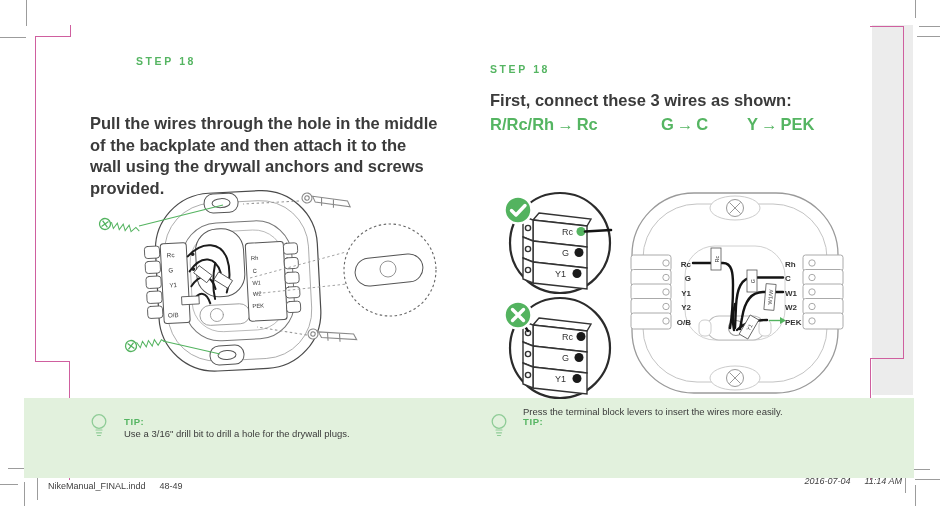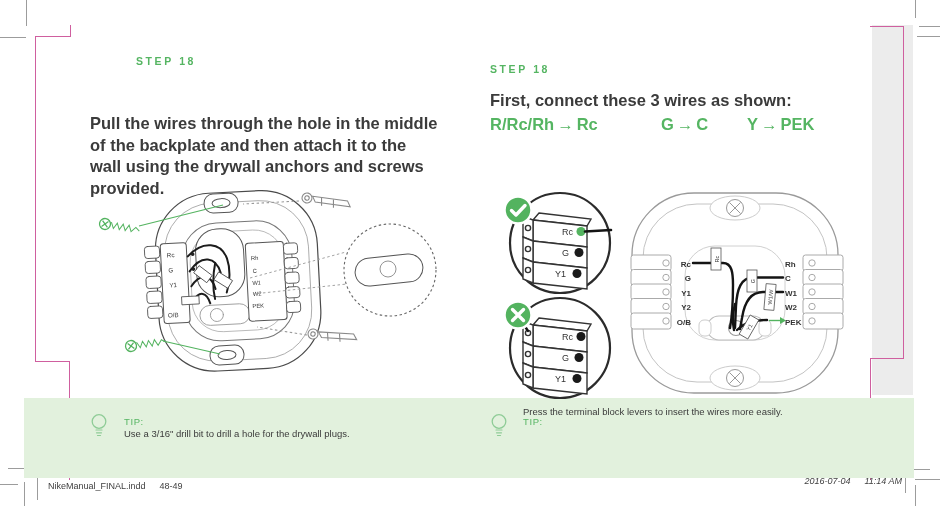--- a/index.html
+++ b/index.html
@@ -9,21 +9,21 @@
   .crop{position:absolute;background:#9c9c9c;}
   .trim{position:absolute;background:#cf5f9f;}
   .gray-band{position:absolute;left:872px;top:25px;width:41px;height:370px;background:#ececec;}
   .tip-band{position:absolute;left:24px;top:398px;width:890px;height:80px;background:#e2f1dd;}
   
   .step-label{position:absolute;font-size:10.5px;font-weight:700;letter-spacing:2.6px;color:#55b562;}
   .step-body{position:absolute;font-size:16.5px;line-height:21.5px;font-weight:600;color:#3b3b3b;}
   .map-item{position:absolute;top:115px;font-size:16.5px;font-weight:700;color:#55b562;white-space:nowrap;}
   .map-item .arr{font-weight:400;padding:0 3px;}
   
-  .tip-title{position:absolute;font-size:9.5px;font-weight:400;letter-spacing:.6px;color:#55b562;}
+  .tip-title{position:absolute;font-size:9.5px;font-weight:700;letter-spacing:.6px;color:#55b562;}
   .tip-text{position:absolute;font-size:9.5px;color:#3b3b3b;}
   .bulb{position:absolute;}
   
   .watermark{position:absolute;left:226px;top:228px;z-index:6;font-size:33px;font-weight:700;
              letter-spacing:0;color:rgba(255,255,255,.5);
              -webkit-text-stroke:1.8px #b8b8b8;pointer-events:none;white-space:nowrap;}
   
   .footer{position:absolute;font-size:9px;color:#3f3f3f;white-space:nowrap;text-align:center;}
   .footer span{margin-right:14px;}
   .footer span:last-child{margin-right:0;}

